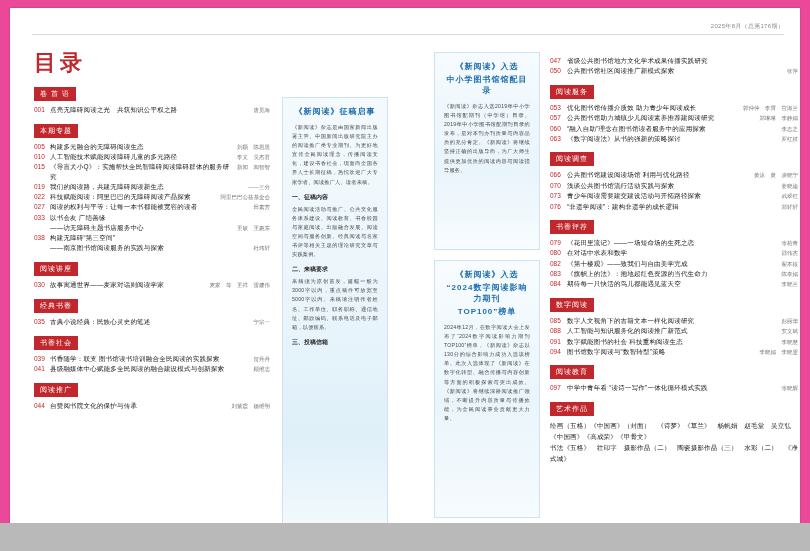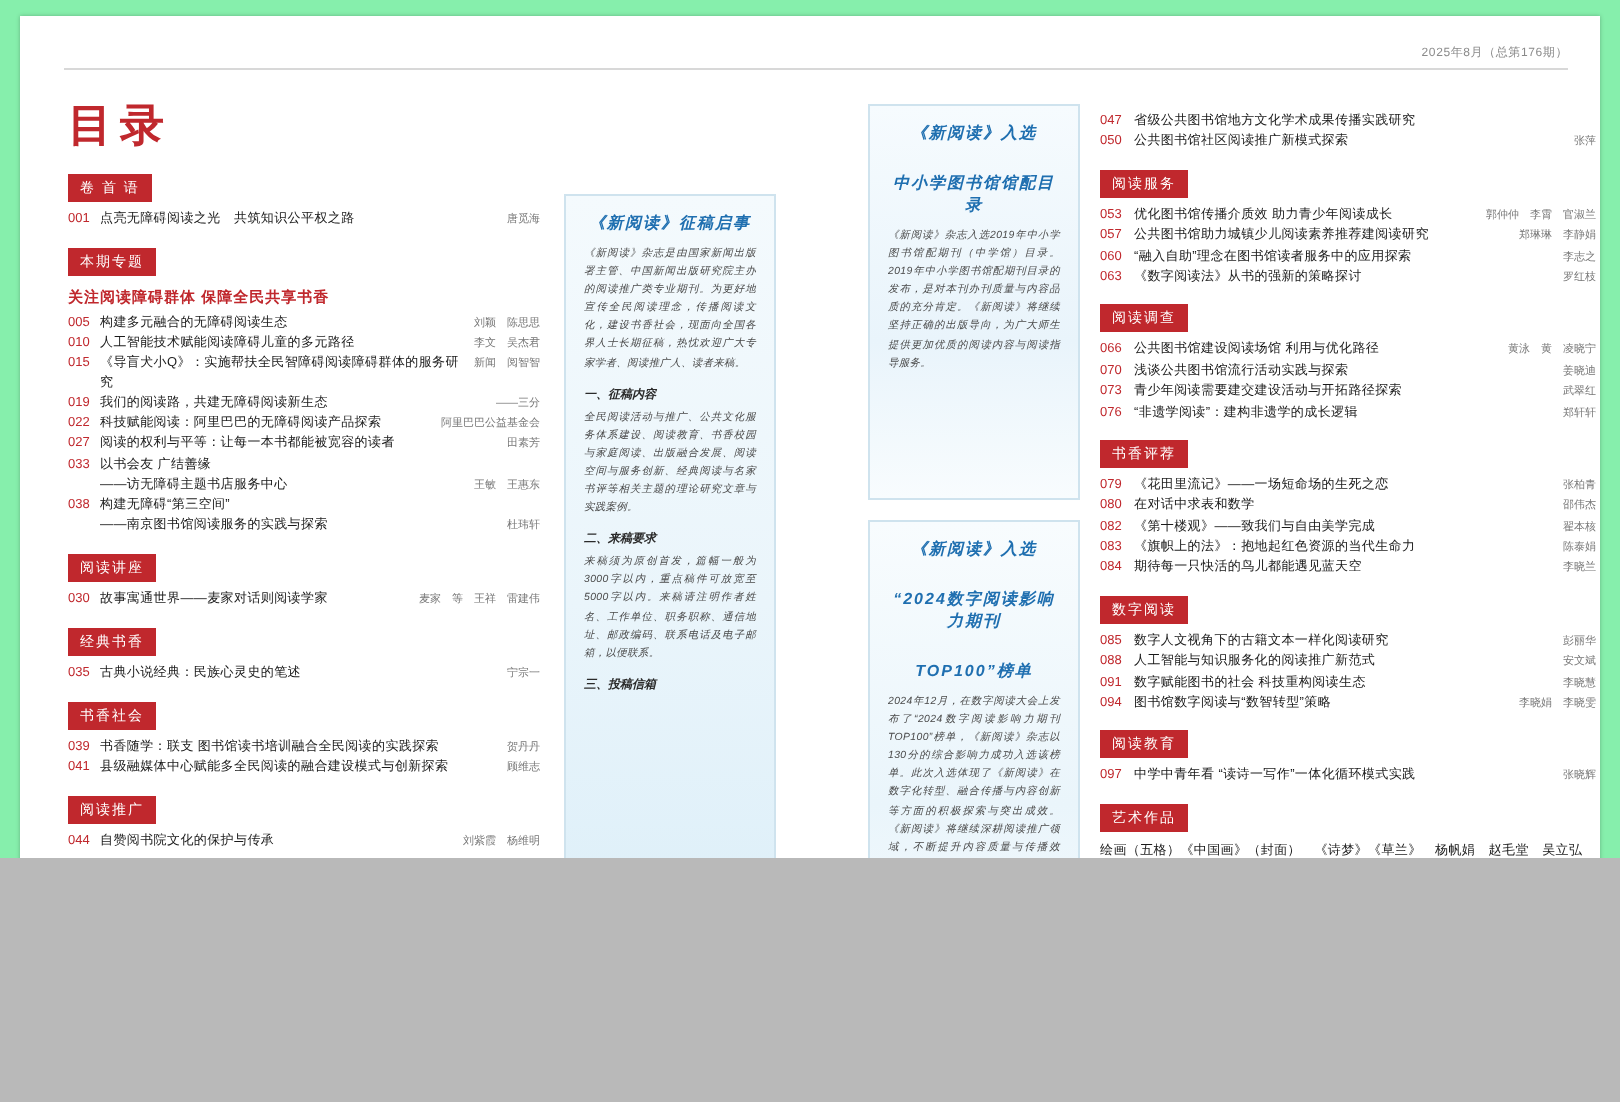--- a/index.html
+++ b/index.html
@@ -1,17 +1,17 @@
 <!DOCTYPE html>
 <html lang="zh"><head>
 <meta charset="utf-8">
 <style>
   html,body{margin:0;padding:0;background:#b9b9b9;}
   body{font-family:"Liberation Sans","DejaVu Sans",sans-serif;}
-  .page{position:relative;width:810px;height:429px;background:#86efac;overflow:hidden;}
+  .page{position:relative;width:810px;height:523px;background:#ec4899;overflow:hidden;}
   .sheet{position:absolute;left:10px;top:8px;width:790px;height:535px;background:#fff;
          box-shadow:0 0 2px rgba(0,0,0,.25);}
   .issue{position:absolute;right:16px;top:14px;font-size:6px;color:#8a8a8a;letter-spacing:.3px;}
   .rule-top{position:absolute;left:22px;right:16px;top:26px;height:1px;background:#d8d8d8;}
 
   
   .col-left{position:absolute;left:24px;top:40px;width:236px;}
   .title-cn{font-size:22px;color:#c0282d;font-weight:bold;letter-spacing:4px;font-family:"DejaVu Sans",sans-serif;}
   .title-en{margin-top:4px;font-size:15px;color:#7a7a7a;letter-spacing:2.5px;font-family:"Liberation Serif",serif;}
   .sec-head{display:inline-block;background:#c0282d;color:#fff;font-size:7px;padding:2px 6px;margin:9px 0 4px 0;letter-spacing:1px;}
@@ -19,32 +19,32 @@
   .entry{display:flex;align-items:baseline;font-size:6.5px;color:#1a1a1a;line-height:1.55;}
   .entry .num{color:#c0282d;width:16px;flex:0 0 16px;font-size:6.5px;}
   .entry .txt{flex:1;letter-spacing:.2px;}
   .entry .au{color:#777;font-size:5.5px;margin-left:5px;white-space:nowrap;}
   .entry.ind{padding-left:16px;}
   .entry.ind .num{width:0;flex:0 0 0;}
 
   
   .panel{position:absolute;border:1px solid #cfe3ee;}
   .p-title{color:#1f6fb0;font-size:8px;font-weight:bold;text-align:center;letter-spacing:1px;}
-  .p-title2{color:#1f6fb0;font-size:8px;font-weight:bold;text-align:center;letter-spacing:1px;margin-top:14px;}
+  .p-title2{color:#1f6fb0;font-size:8px;font-weight:bold;text-align:center;letter-spacing:1px;margin-top:2px;}
   .p-body{font-size:5.2px;color:#4a4a4a;line-height:1.75;text-align:justify;margin-top:6px;letter-spacing:.2px;}
   .p-h{font-size:6px;color:#2a2a2a;font-weight:bold;margin:6px 0 3px 0;}
 
   .panelA{left:272px;top:56px;width:104px;height:452px;
      background:linear-gradient(180deg,#f4fafd 0%,#eaf5fb 45%,#dff0f9 75%,#f7fcfe 100%);margin-top:33px;}
   .panelB{left:424px;top:44px;width:104px;height:196px;
      background:linear-gradient(180deg,#f6fbfe 0%,#e9f4fb 60%,#f8fcfe 100%);}
   .panelC{left:424px;top:252px;width:104px;height:256px;
      background:linear-gradient(180deg,#f8fcfe 0%,#eaf5fb 55%,#f6fbfe 100%);}
 
-  .pad{padding:8px 9px;font-style:italic;}
+  .pad{padding:8px 9px;}
 
   
   .col-right{position:absolute;left:540px;top:48px;width:248px;}
   .r-sec{display:inline-block;background:#c0282d;color:#fff;font-size:7px;padding:2px 6px;margin:8px 0 4px 0;letter-spacing:1px;}
   .r-entry{display:flex;align-items:baseline;font-size:6.5px;color:#1a1a1a;line-height:1.6;}
   .r-entry .num{color:#c0282d;width:17px;flex:0 0 17px;}
   .r-entry .txt{flex:1;letter-spacing:.2px;}
   .r-entry .au{color:#777;font-size:5.5px;margin-left:5px;white-space:nowrap;}
   .art-line{font-size:6.5px;color:#1a1a1a;line-height:1.7;letter-spacing:.2px;}
 </style>
@@ -56,21 +56,21 @@
 
     <div class="issue">2025年8月（总第176期）</div>
     <div class="rule-top"></div>
 
     <div class="col-left">
       <div class="title-cn">目录</div>
       <div id="left-sections"><div class="sec-head">卷 首 语</div><div class="entry">
             <span class="num">001</span>
             <span class="txt">点亮无障碍阅读之光　共筑知识公平权之路</span>
             <span class="au">唐觅海</span>
-          </div><div class="sec-head">本期专题</div><div class="feature-title">关注阅读障碍群体  保障全民共享书香</div><div class="entry">
+          </div><div class="sec-head">本期专题</div><div class="entry">
             <span class="num">005</span>
             <span class="txt">构建多元融合的无障碍阅读生态</span>
             <span class="au">刘颖　陈思思</span>
           </div><div class="entry">
             <span class="num">010</span>
             <span class="txt">人工智能技术赋能阅读障碍儿童的多元路径</span>
             <span class="au">李文　吴杰君</span>
           </div><div class="entry">
             <span class="num">015</span>
             <span class="txt">《导盲犬小Q》：实施帮扶全民智障碍阅读障碍群体的服务研究</span>

